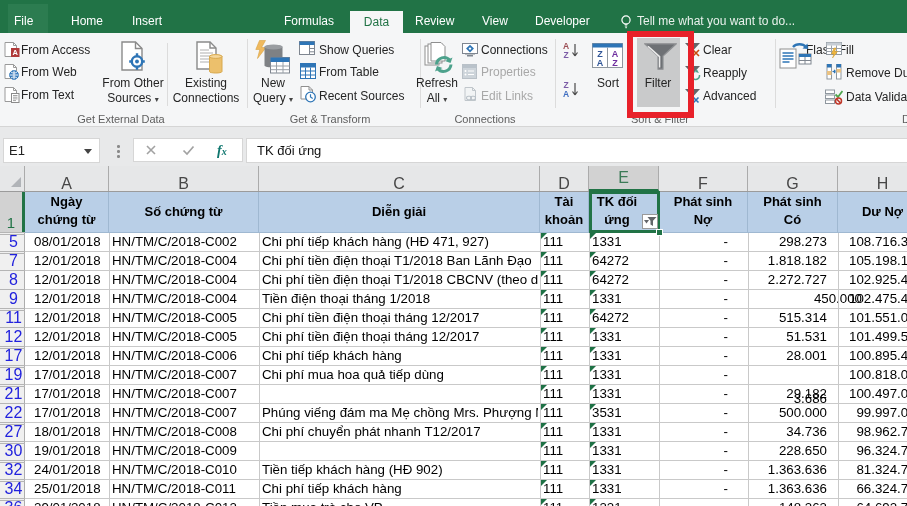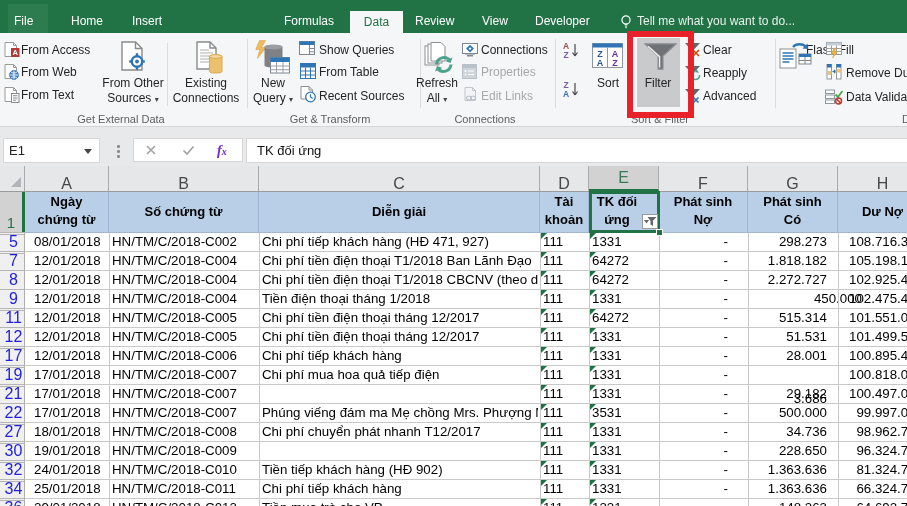--- a/index.html
+++ b/index.html
@@ -234,21 +234,21 @@
 <div class="abs" style="left:9px;top:138px;height:25px;line-height:25px;font-size:13px;color:#222;">E1</div>
 <div class="abs" style="left:84px;top:149px;width:0;height:0;border-left:4px solid transparent;border-right:4px solid transparent;border-top:5px solid #444;"></div>
 <div class="abs" style="left:117px;top:145px;width:2.6px;height:2.6px;border-radius:50%;background:#8a8a8a;box-shadow:0 5px 0 #8a8a8a,0 10px 0 #8a8a8a;"></div>
 <div class="whitebox" style="left:133px;top:138px;width:110px;height:24px;"></div>
 <svg class="abs" style="left:145px;top:144px" width="12" height="12" viewBox="0 0 12 12">
       <path d="M2 2 L10 10 M10 2 L2 10" stroke="#a2a2a2" stroke-width="1.6"></path>
     </svg>
 <svg class="abs" style="left:182px;top:144px" width="13" height="12" viewBox="0 0 13 12">
       <path d="M1.5 6.5 L5 10 L11.5 2.5" stroke="#a2a2a2" stroke-width="1.7" fill="none"></path>
     </svg>
-<div class="abs" style="left:217px;top:138px;height:25px;line-height:25px;font-size:14px;color:#6d28d9;font-family:'Liberation Serif',serif;font-style:italic;font-weight:bold;">f<span style="font-size:10px;">x</span></div>
+<div class="abs" style="left:217px;top:138px;height:25px;line-height:25px;font-size:14px;color:#0f766e;font-family:'Liberation Serif',serif;font-style:italic;font-weight:bold;">f<span style="font-size:10px;">x</span></div>
 <div class="whitebox" style="left:246px;top:138px;width:665px;height:25px;"></div>
 <div class="abs" style="left:257px;top:138px;height:25px;line-height:25px;font-size:13px;color:#111;">TK đối ứng</div>
 <div class="abs" id="chead"></div>
 <div class="ch" style="left:25px;width:84px;">A</div>
 <div class="ch" style="left:109px;width:150px;">B</div>
 <div class="ch" style="left:259px;width:281px;">C</div>
 <div class="ch" style="left:540px;width:49px;">D</div>
 <div class="ch" style="left:589px;width:70px;background:#d2d2d2;color:#3c7a57;border-bottom:2px solid #217346;line-height:24px;">E</div>
 <div class="ch" style="left:659px;width:89px;">F</div>
 <div class="ch" style="left:748px;width:90px;">G</div>
@@ -360,21 +360,21 @@
 <div class="cell" style="left:748px;top:347px;width:79px;text-align:right;">28.001</div>
 <div class="cell" style="left:838px;top:347px;width:85px;text-align:right;">100.895.471</div>
 <div class="gtri" style="left:541px;top:347px;"></div>
 <div class="gtri" style="left:590px;top:347px;"></div>
 <div class="abs" style="left:25px;top:365px;width:882px;height:1px;background:#c9c9c9;"></div>
 <div class="rowhd" style="top:366px;height:18px;line-height:18px;">19</div>
 <div class="abs" style="left:0;top:365px;width:25px;height:1px;background:#b5b5b5;"></div>
 <div class="abs" style="left:0;top:367px;width:25px;height:1px;background:#b5b5b5;"></div>
 <div class="cell" style="left:34px;top:366px;width:66px;text-align:center;">17/01/2018</div>
 <div class="cell" style="left:112px;top:366px;width:144px;">HN/TM/C/2018-C007</div>
-<div class="cell" style="left:262px;top:366px;width:276px;">Chi phí mua hoa quả tiếp điện</div>
+<div class="cell" style="left:262px;top:366px;width:276px;">Chi phí mua hoa quả tiếp dùng</div>
 <div class="cell" style="left:543px;top:366px;width:44px;">111</div>
 <div class="cell" style="left:592px;top:366px;width:64px;">1331</div>
 <div class="cell" style="left:659px;top:366px;width:69px;text-align:right;">-</div>
 <div class="cell" style="left:748px;top:366px;width:79px;text-align:right;margin-top:24px;">3.686</div>
 <div class="cell" style="left:838px;top:366px;width:85px;text-align:right;">100.818.071</div>
 <div class="gtri" style="left:541px;top:366px;"></div>
 <div class="gtri" style="left:590px;top:366px;"></div>
 <div class="abs" style="left:25px;top:384px;width:882px;height:1px;background:#c9c9c9;"></div>
 <div class="rowhd" style="top:385px;height:18px;line-height:18px;">21</div>
 <div class="abs" style="left:0;top:384px;width:25px;height:1px;background:#b5b5b5;"></div>

